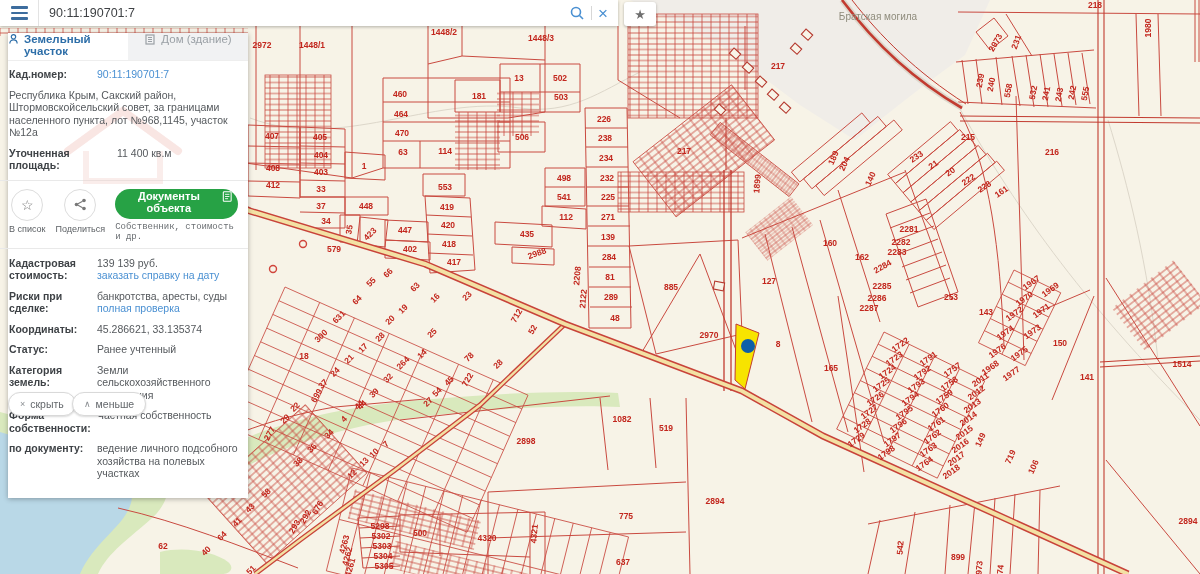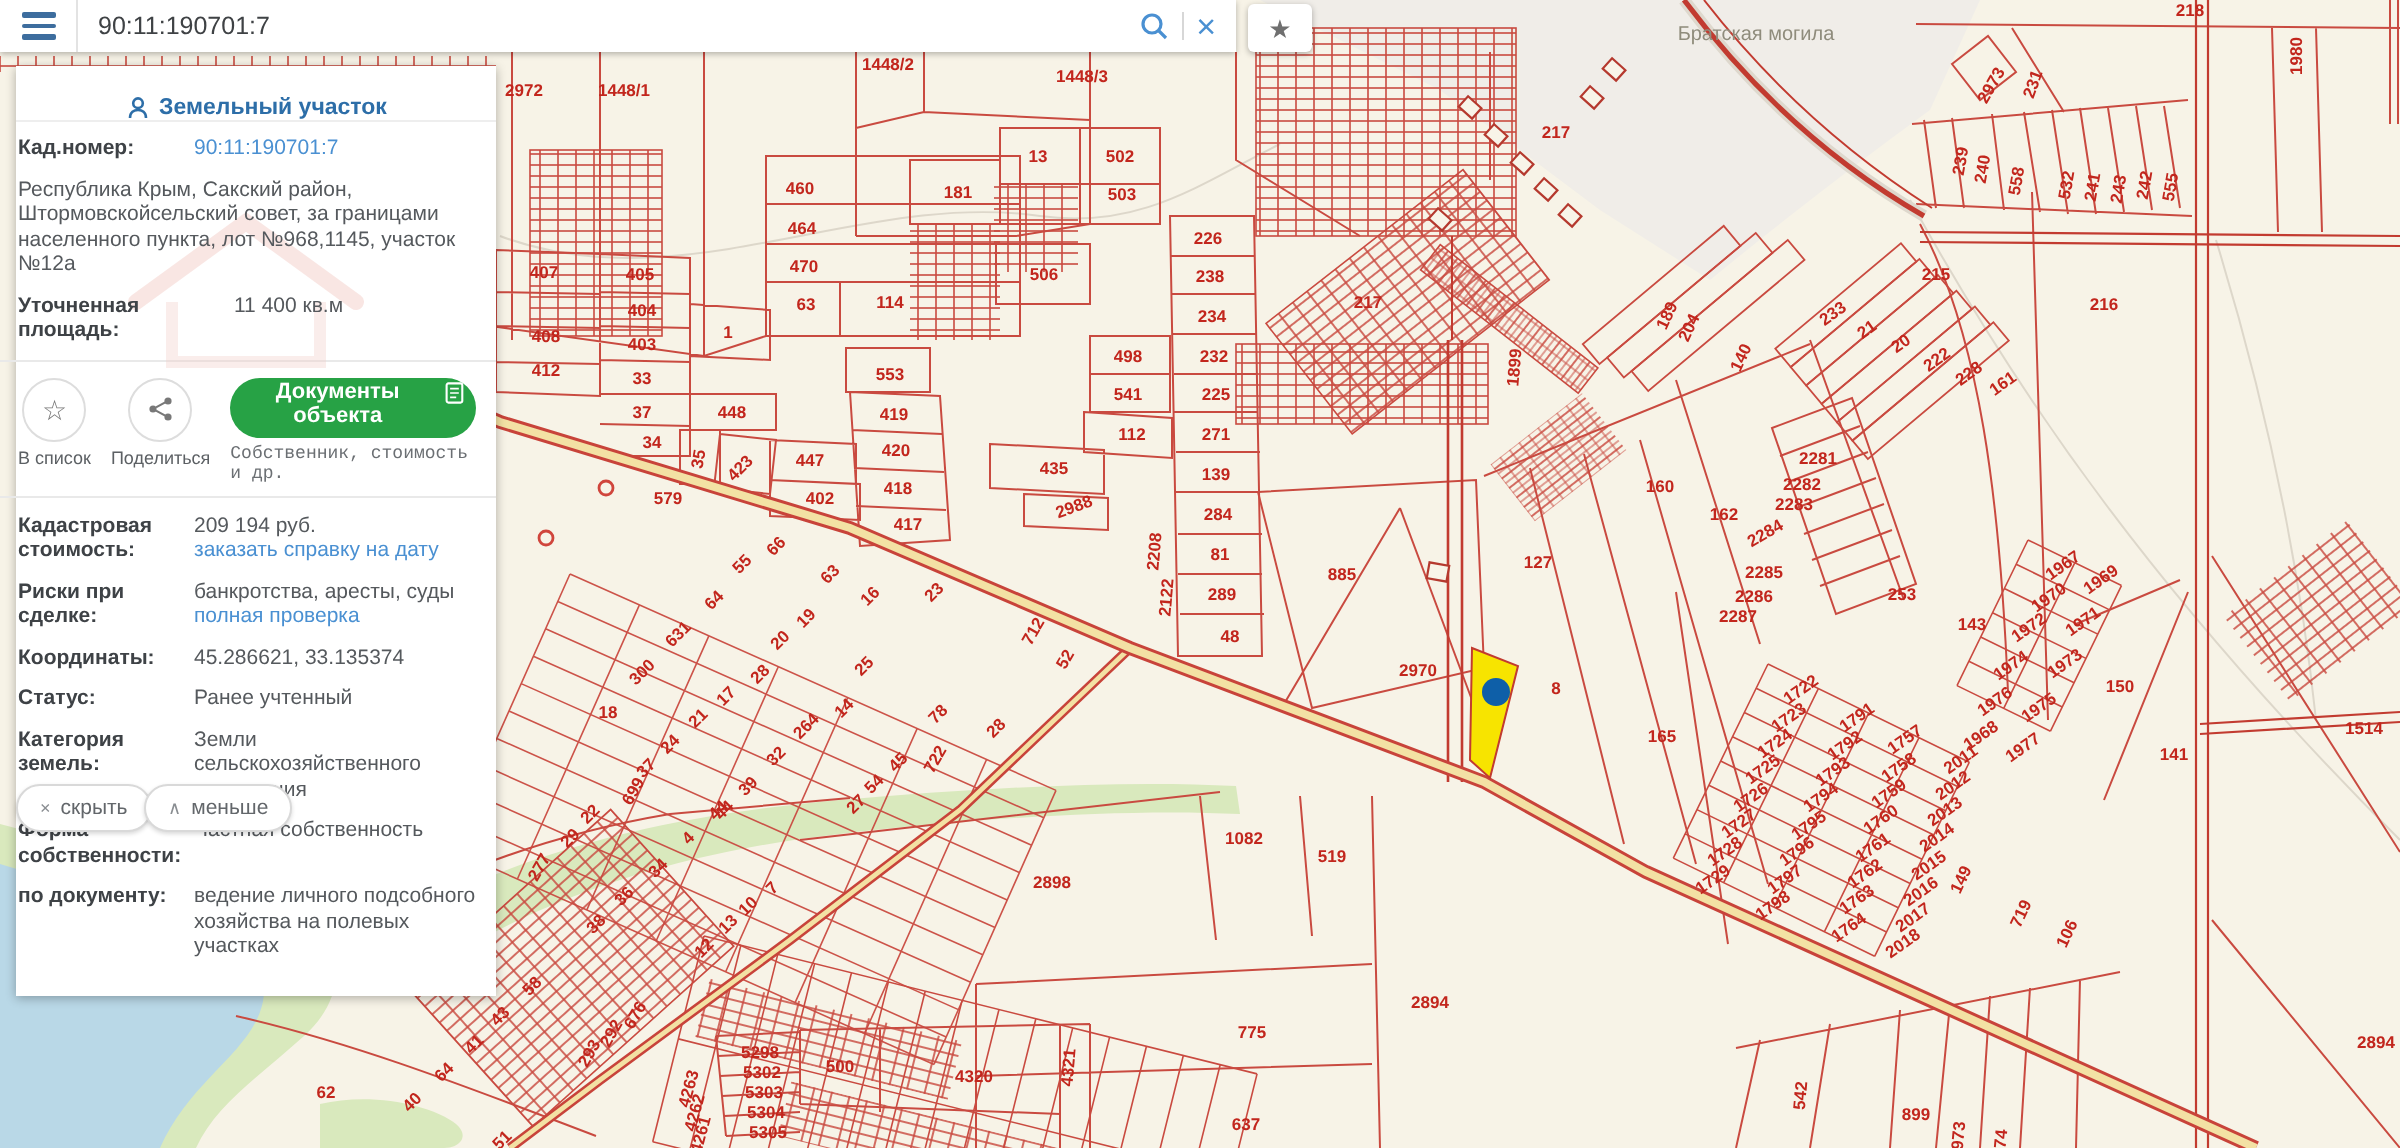--- a/index.html
+++ b/index.html
@@ -19,21 +19,21 @@
   .tb-ico{display:flex;align-items:center;gap:6px;padding-right:10px;}
   .tb-div{width:1px;height:14px;background:#d7d7d7;}
   .xmark{color:#4a90d2;font-size:17px;line-height:1;cursor:pointer;}
   .starbtn{position:absolute;left:624px;top:2px;width:32px;height:24px;background:#fff;
            border-radius:3px;box-shadow:0 1px 3px rgba(0,0,0,.3);display:flex;align-items:center;
            justify-content:center;color:#6f6f6f;font-size:13px;z-index:30;cursor:pointer;}
   
   .panel{position:absolute;left:8px;top:33px;width:240px;background:#fff;z-index:25;
          box-shadow:0 1px 5px rgba(0,0,0,.3);font-size:10.5px;color:#55595d;}
   .tabs{display:flex;height:27px;border-bottom:1px solid #eee;}
-  .tab{flex:1;display:flex;align-items:flex-end;justify-content:center;gap:5px;
+  .tab{flex:1;display:flex;align-items:flex-start;justify-content:center;gap:5px;
        font-size:11.5px;cursor:pointer;}
   .tab.active{color:#2d6ea8;font-weight:700;background:#fff;}
   .tab.inactive{color:#9ba1a6;background:#f1f2f3;}
   .pbody{padding:7px 10px 8px 1px;position:relative;}
   .wm{position:absolute;left:40px;top:20px;opacity:.35;pointer-events:none;}
   .frow{display:flex;margin:0 0 8px 0;line-height:12.5px;position:relative;}
   .flab{width:88px;flex:none;font-weight:700;color:#3e4246;}
   .fval{flex:1;color:#55595d;}
   .blue{color:#4a90d2;cursor:pointer;}
   .sep{height:1px;background:#e9e9e9;margin:6px -10px 8px -10px;}
@@ -465,20 +465,27 @@
 
 <div class="panel">
   <div class="tabs">
     <div class="tab active">
       <svg width="12" height="12" viewBox="0 0 12 12">
         <circle cx="6" cy="3.6" r="2.4" fill="none" stroke="#2d6ea8" stroke-width="1.3"></circle>
         <path d="M2,11 C2,8 4,7 6,7 C8,7 10,8 10,11" fill="none" stroke="#2d6ea8" stroke-width="1.3"></path>
       </svg>
       <span>Земельный участок</span>
     </div>
+    <div class="tab inactive">
+      <svg width="12" height="12" viewBox="0 0 12 12">
+        <rect x="2" y="2" width="8" height="9" fill="none" stroke="#9ba1a6" stroke-width="1.2"></rect>
+        <path d="M4,4.5H8 M4,6.5H8 M4,8.5H8" stroke="#9ba1a6" stroke-width="1"></path>
+      </svg>
+      <span>Дом (здание)</span>
+    </div>
   </div>
   <div class="pbody">
     <svg class="wm" width="150" height="120" viewBox="0 0 150 120">
       <path d="M20,70 L75,30 L130,70" fill="none" stroke="#eeb9b2" stroke-width="8" stroke-linecap="round"></path>
       <path d="M38,70 V100 H112 V70" fill="none" stroke="#f3cdc7" stroke-width="6"></path>
     </svg>
     <div class="frow">
       <div class="flab">Кад.номер:</div>
       <div class="fval"><span class="blue">90:11:190701:7</span></div>
     </div>
@@ -515,21 +522,21 @@
           </svg>
         </button>
         <div class="doccap">Собственник, стоимость и др.</div>
       </div>
     </div>
     <div class="sep"></div>
 
     <div class="frow">
       <div class="flab">Кадастровая стоимость:</div>
       <div class="fval">
-          <div>209 194 руб.</div>
+          <div>139 139 руб.</div>
         <div class="blue">заказать справку на дату</div>
         </div>
     </div>
     <div class="frow">
       <div class="flab">Риски при сделке:</div>
       <div class="fval">
           <div>банкротства, аресты, суды</div>
         <div class="blue">полная проверка</div>
         </div>
     </div>

